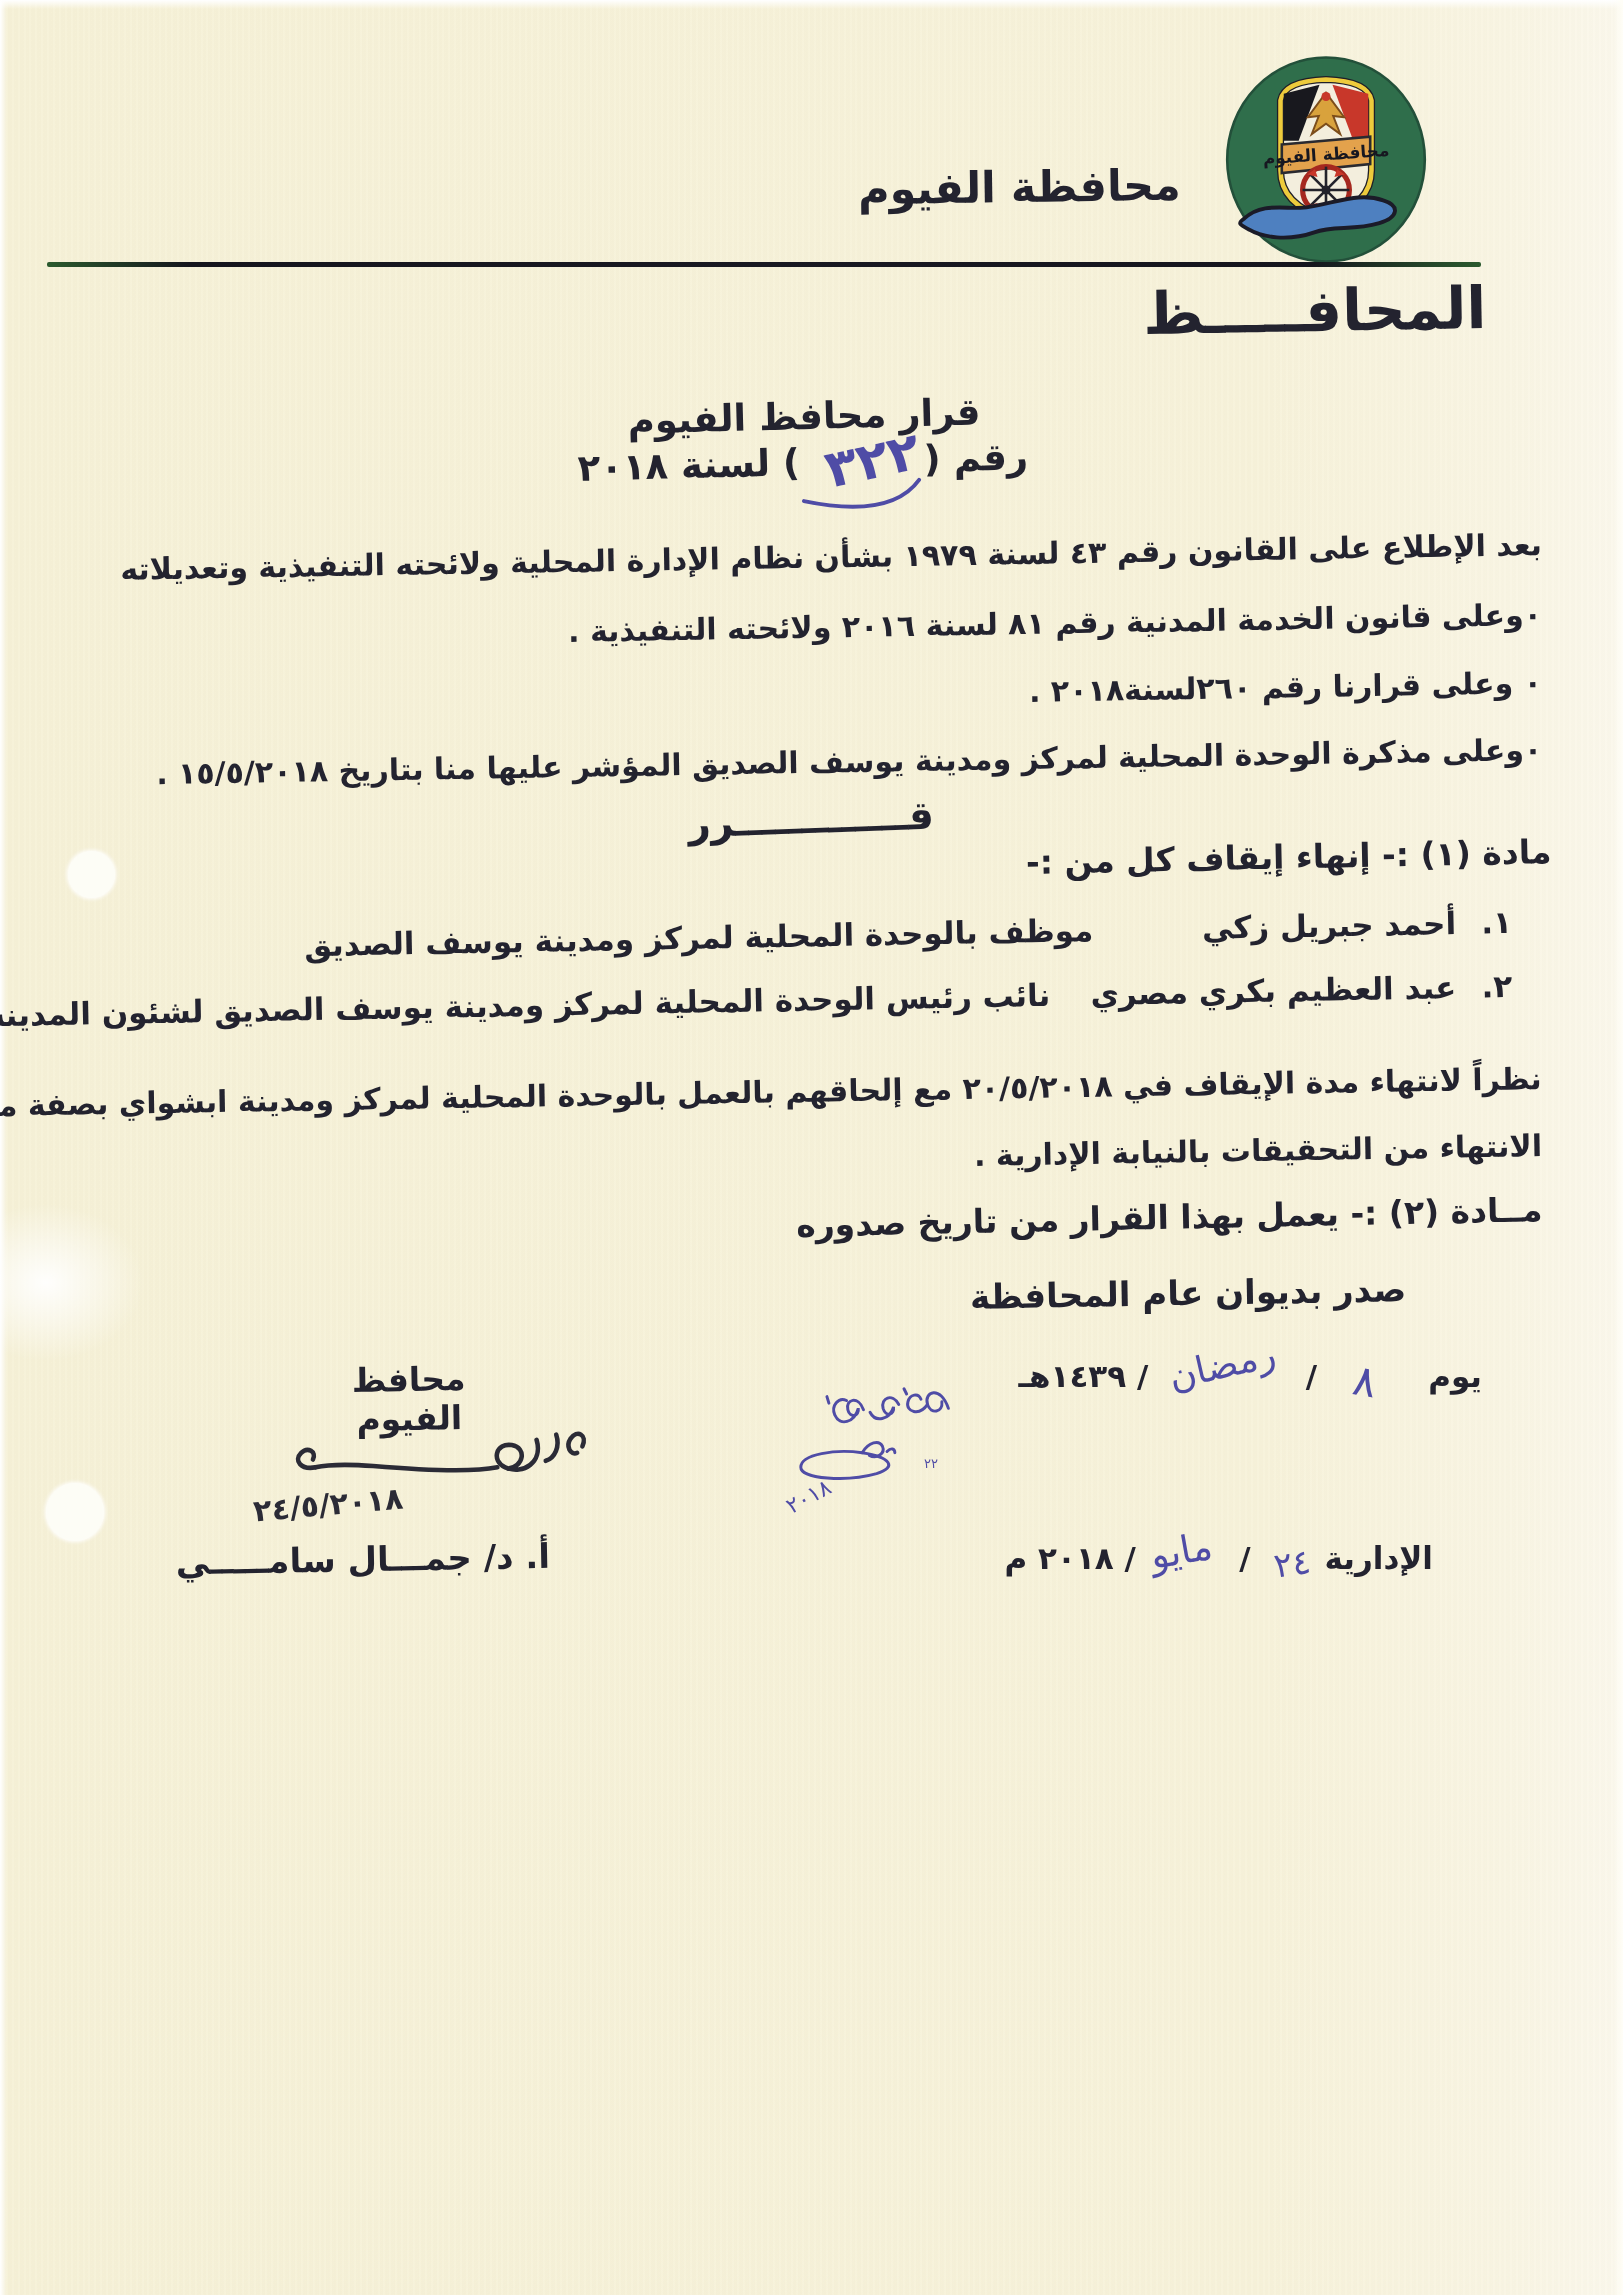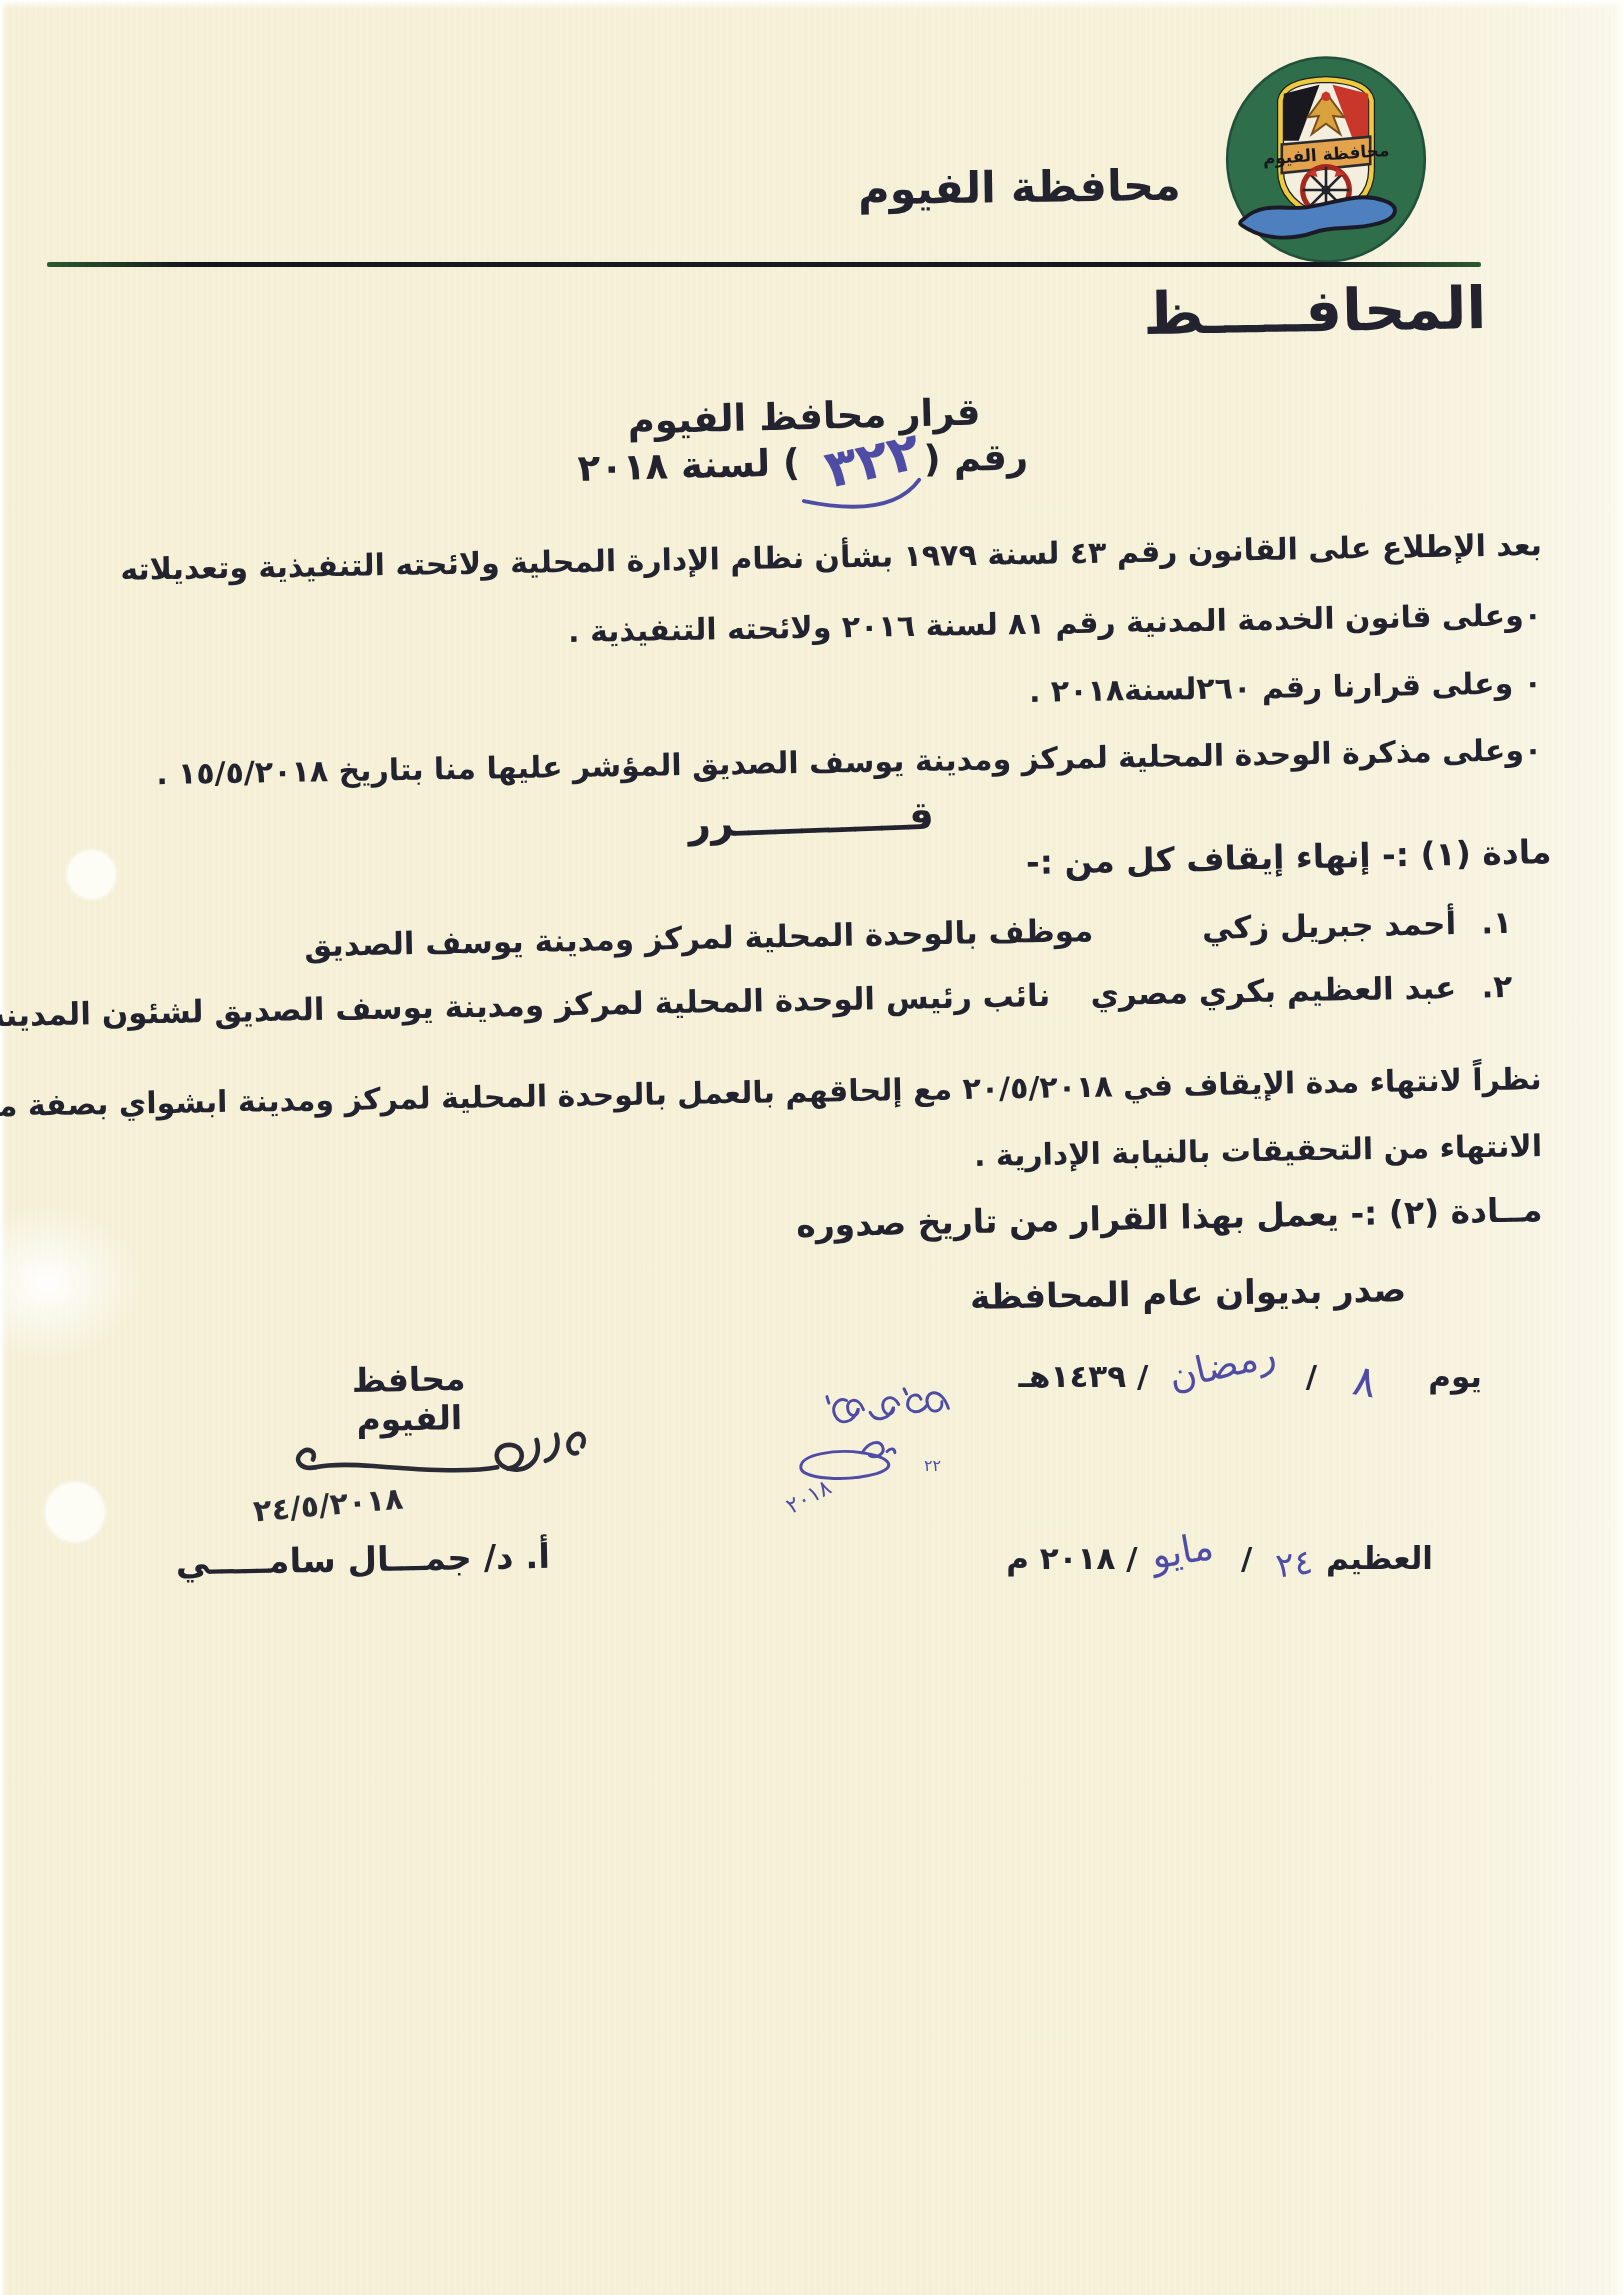--- a/index.html
+++ b/index.html
@@ -51,21 +51,21 @@
 
   .issued-line{font-size:34px;font-weight:bold;transform:rotate(-1deg);}
   .date-line{font-size:31px;font-weight:bold;white-space:nowrap;}
   .date-line .sep{margin:0 9.2px;}
 
   .sig-title{font-size:33px;font-weight:bold;text-align:center;transform:rotate(-1deg);}
   .sig-name{font-size:34px;font-weight:bold;direction:rtl;transform:rotate(-1deg);}
   .hand-date{font-size:30px;color:#2b2b36;letter-spacing:2px;transform:rotate(-5deg);
     font-weight:bold;direction:ltr;}
 
-  .note-mark{position:absolute;color:#4f4ca6;font-size:16px;}
+  .note-mark{position:absolute;color:#4f4ca6;font-size:13px;}
   .hole{position:absolute;border-radius:50%;background:#fdfdf6;
     box-shadow:0 0 3.9px 1.3px rgba(255,255,255,0.9);}
   .light-blob{position:absolute;border-radius:50%;
     background:radial-gradient(closest-side,rgba(255,255,255,0.95),rgba(255,255,255,0));}
 </style>
 </head>
 <body>
 
 <div class="sheet">
 
@@ -184,21 +184,21 @@
         <path d="M400,30 C410,64 380,84 352,72 C330,62 338,34 362,38 C386,42 380,72 356,74"></path>
         <path d="M340,72 C300,80 220,76 150,70 C110,67 80,68 62,72"></path>
         <path d="M62,72 C40,76 28,62 40,50 C50,40 64,48 58,60"></path>
       </g>
     </svg>
   </div>
 
   <div class="abs hand-date" style="left:253px;top:1487px;">٢٤/٥/٢٠١٨</div>
 
   <div class="abs rtl-line date-line" style="right:190px;top:1534px;">
-    <span class="printed">العظيم</span>
+    <span class="printed">الإدارية</span>
     <span class="hand-blue" style="margin-right:3.9px;font-size:34px;transform:rotate(-8deg) translateY(6.5px);">٢٤</span>
     <span class="printed sep" style="margin-right:11.8px;">/</span>
     <span class="hand-blue" style="margin-right:6.5px;font-size:38px;transform:rotate(-10deg) translateY(-5.2px);">مايو</span>
     <span class="printed" style="margin-right:4px;">/ ٢٠١٨ م</span>
   </div>
 
   <div class="abs rtl-line sig-name" style="left:190px;top:1539px;width:360px;">أ. د/ جمـــال سامـــــي</div>
 
   <div class="hole" style="left:68px;top:851px;width:47px;height:47px;"></div>
   <div class="hole" style="left:46px;top:1483px;width:58px;height:58px;"></div>

